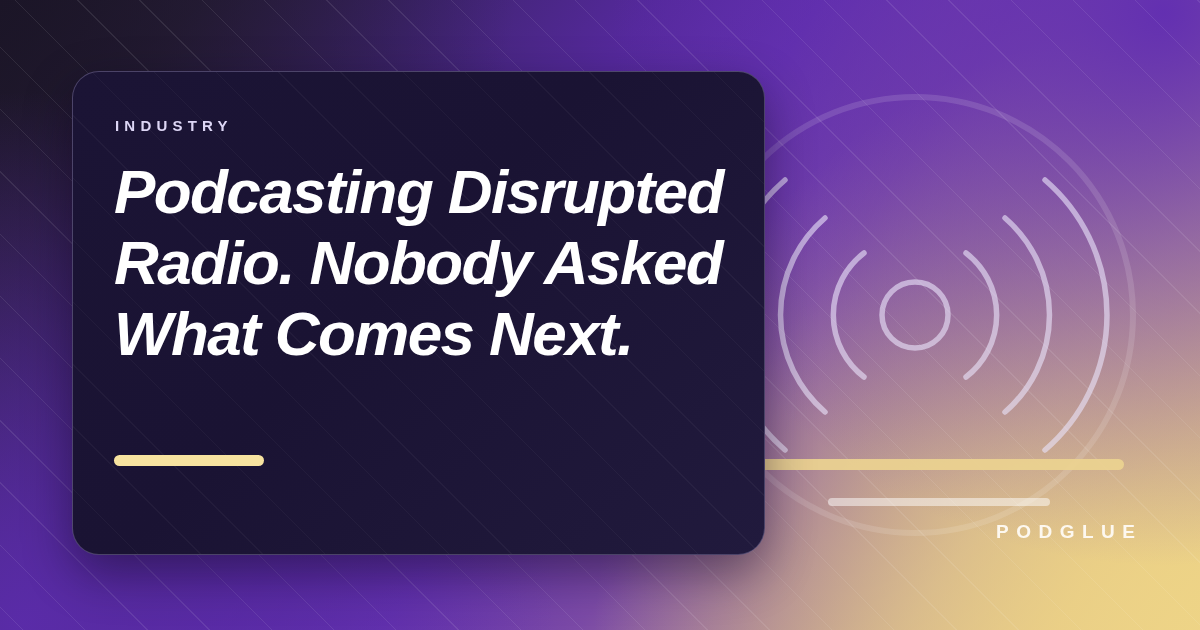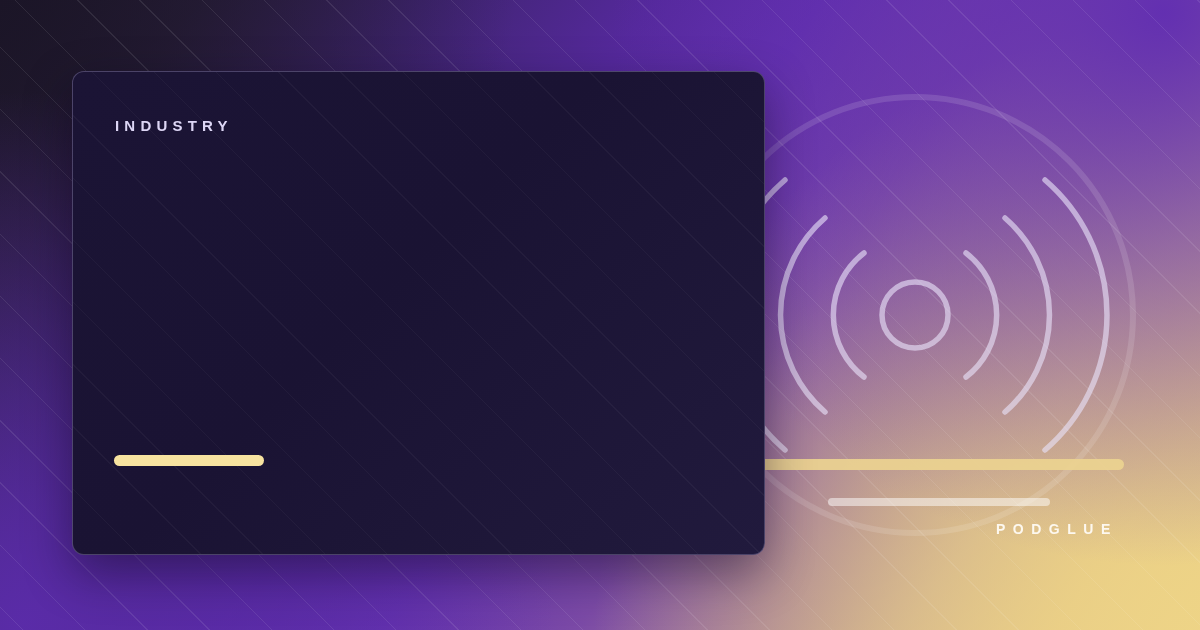--- a/index.html
+++ b/index.html
@@ -80,35 +80,35 @@
     width: 222px;
     height: 8px;
     background: rgba(255,255,255,0.5);
   }
 
   
   .wordmark {
     position: absolute;
     left: 996px;
     top: 521px;
-    font-size: 14px;
+    font-size: 19px;
     font-weight: bold;
     letter-spacing: 7.5px;
     color: #fdf8ef;
     white-space: nowrap;
   }
 
   
   .card {
     position: absolute;
     left: 72px;
     top: 71px;
     width: 693px;
     height: 484px;
-    border-radius: 12px;
+    border-radius: 27px;
     background: linear-gradient(135deg, #1b1435 0%, #1a1333 45%, #211a3d 100%);
     border: 1px solid rgba(190,180,225,0.30);
     box-shadow: 0 18px 48px rgba(10,5,25,0.45);
     overflow: hidden;
     box-sizing: border-box;
   }
   .card-stripes {
     position: absolute;
     inset: -30px;
     background: repeating-linear-gradient(
@@ -199,17 +199,18 @@
 
   <div class="rule rule-gold"></div>
   <div class="rule rule-light"></div>
 
   <div class="wordmark">PODGLUE</div>
 
   <div class="card">
     <div class="card-stripes"></div>
     <div class="card-inner">
       <div class="eyebrow">INDUSTRY</div>
+      <h1 class="headline">Podcasting Disrupted Radio. Nobody Asked What Comes Next.</h1>
       <div class="accent-bar"></div>
     </div>
   </div>
 
 </div>
 
 </body></html>

